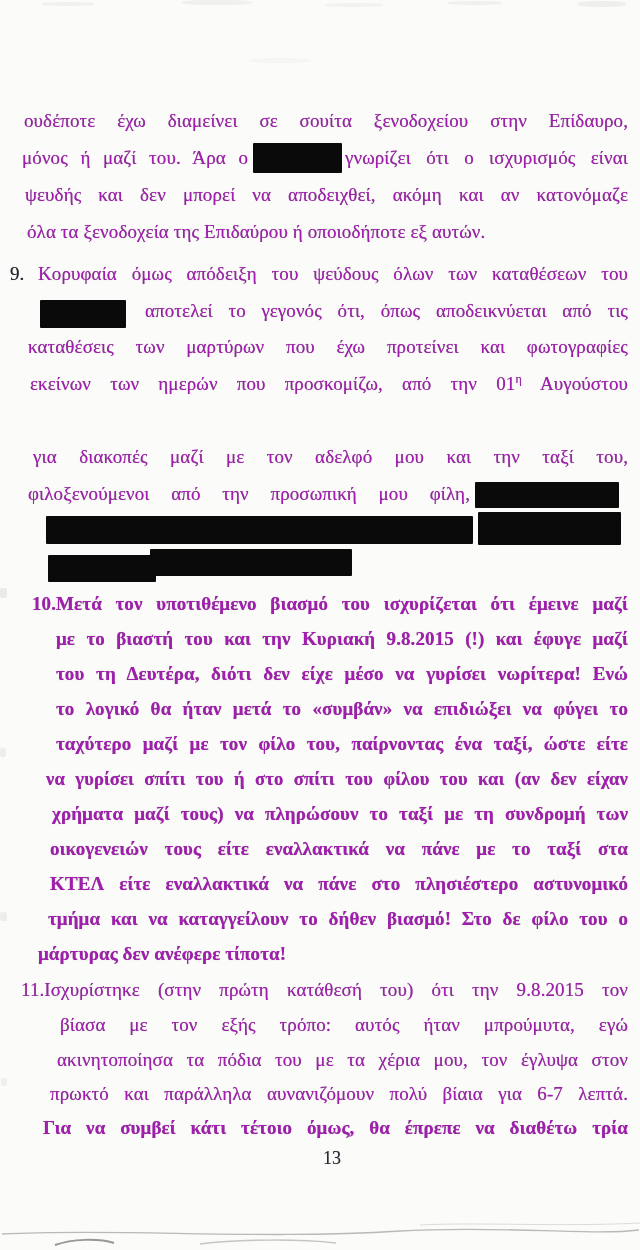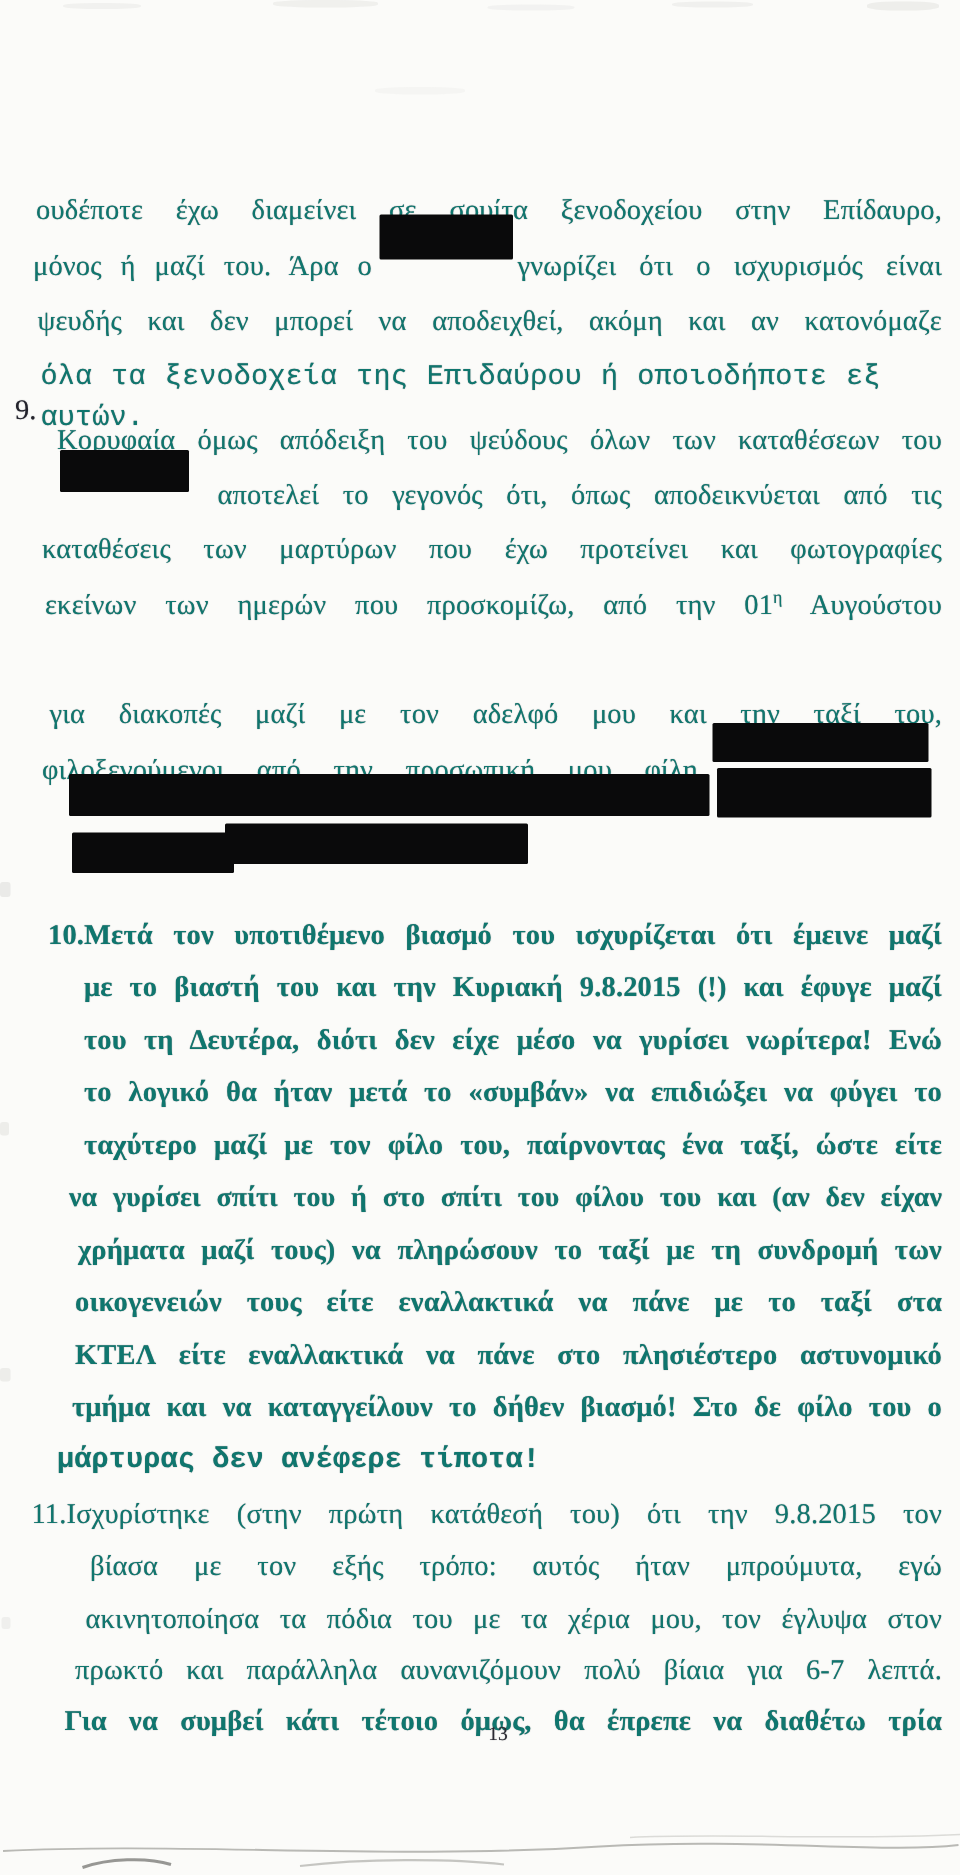--- a/index.html
+++ b/index.html
@@ -4,34 +4,33 @@
 <style>
   html,body { margin:0; padding:0; background:#e8e8e6; }
   #page {
     position:relative; width:640px; height:1250px;
     background:#fbfbf9; overflow:hidden;
     font-family:"Liberation Serif", serif;
   }
   .tl {
     position:absolute;
     font-size:19px; line-height:27px;
-    color:#0f766e;
+    color:#a21caf;
     text-align:justify; text-align-last:justify;
     letter-spacing:0.1px;
     text-shadow:0 0 0.7px rgba(35,35,44,0.55);
-    margin-top:20px;
   }
-  .last { text-align-last:left;font-family:Liberation Mono, monospace; }
+  .last { text-align-last:left; }
   .b { font-weight:700; }
   .marker { position:absolute; font-size:19px; line-height:27px; color:#23232c;
             text-shadow:0 0 0.7px rgba(35,35,44,0.55); }
   .red { position:absolute; background:#0a0a0b; border-radius:1px; }
   .sup { font-size:12px; vertical-align:super; line-height:0; }
   .pagenum { position:absolute; left:24px; width:616px; text-align:center;
-             font-size:13px; color:#2a2a32; text-shadow:0 0 0.7px rgba(35,35,44,0.5); }
+             font-size:18px; color:#2a2a32; text-shadow:0 0 0.7px rgba(35,35,44,0.5); }
   .smudge { position:absolute; background:#c9c9c4; border-radius:40%; }
   .edge-mark { position:absolute; background:#c4c4bf; border-radius:2px; }
   #bottom-artifacts { position:absolute; left:0; top:1218px; }
 </style>
 </head>
 <body>
 
 <main id="page">
 
   <div class="smudge" style="left:42px;top:2px;width:52px;height:4px;opacity:.18"></div>

